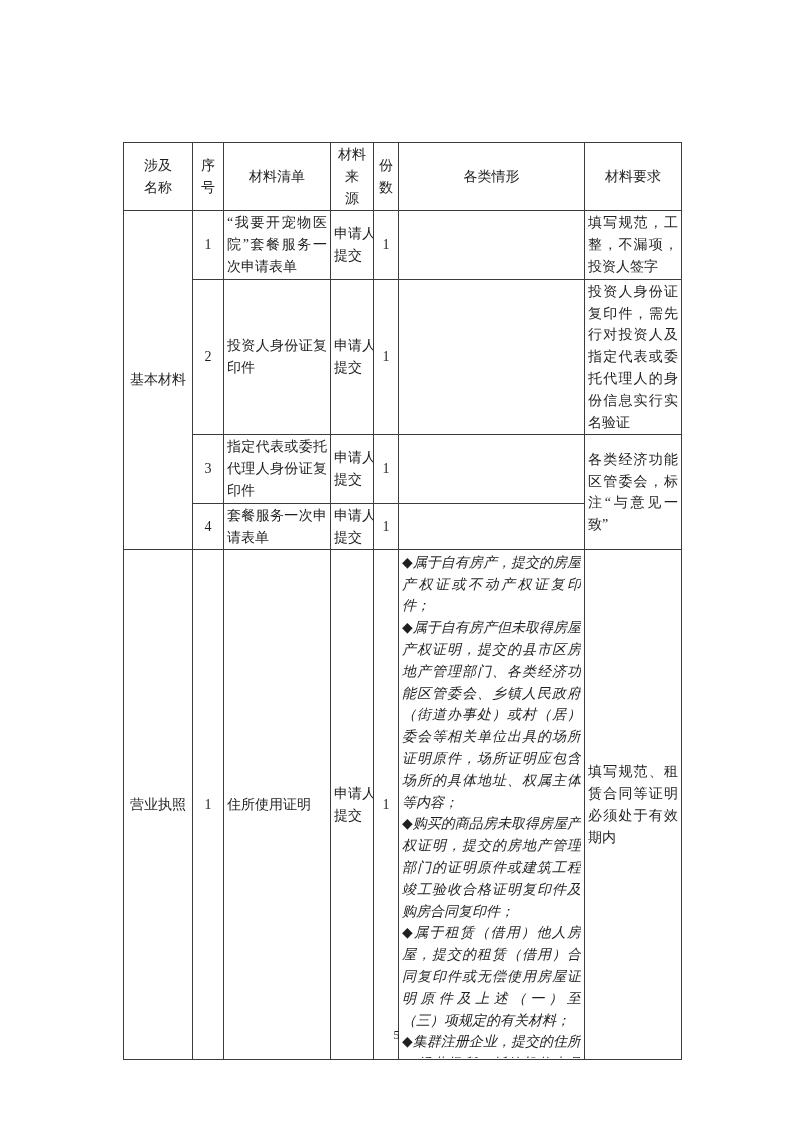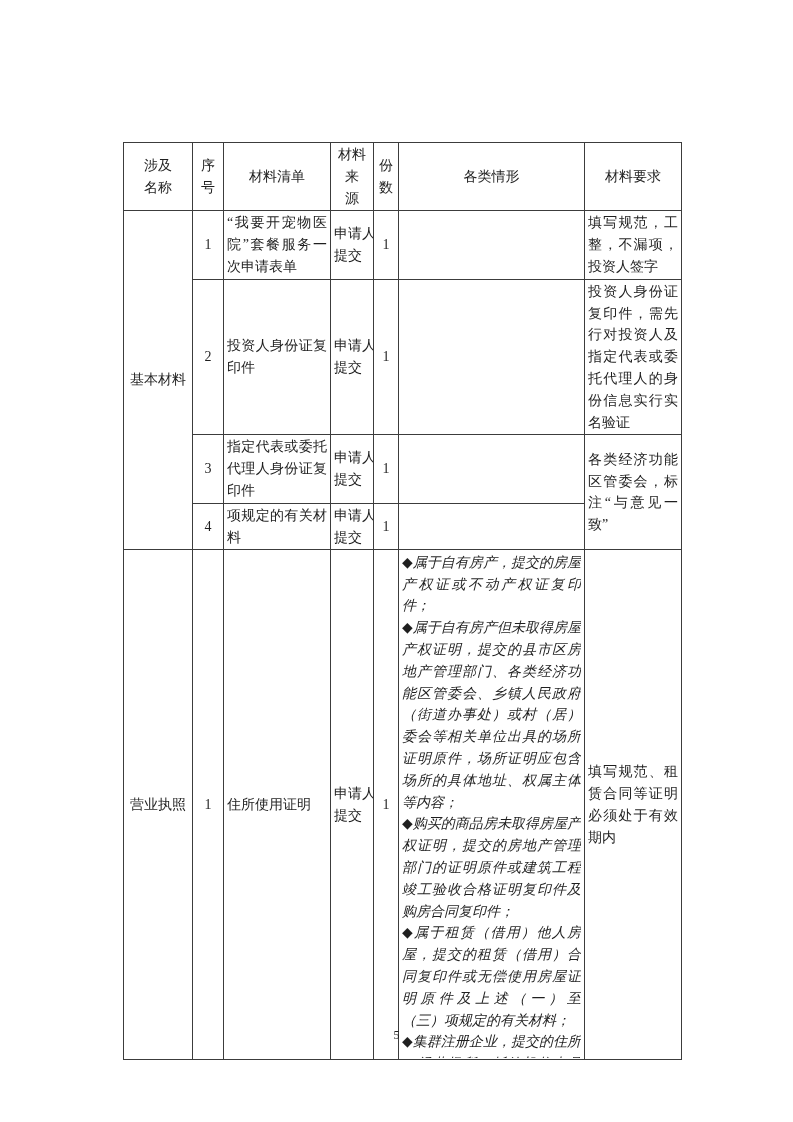--- a/index.html
+++ b/index.html
@@ -129,21 +129,21 @@
         <td class="cell-center">3</td>
         <td class="cell-just">指定代表或委托代理人身份证复印件</td>
         <td class="cell-pre-center">申请人
 提交</td>
         <td class="cell-center">1</td>
         <td></td>
         <td rowspan="2" class="cell-just">各类经济功能区管委会，标注“与意见一致”</td>
       </tr>
       <tr class="r4">
         <td class="cell-center">4</td>
-        <td class="cell-just">项规定的有关材料</td>
+        <td class="cell-just">套餐服务一次申请表单</td>
         <td class="cell-pre-center">申请人
 提交</td>
         <td class="cell-center">1</td>
         <td></td>
       </tr>
       <tr class="r5">
         <td class="cell-center">营业执照</td>
         <td class="cell-center">1</td>
         <td class="cell-just">住所使用证明</td>
         <td class="cell-pre-center">申请人

